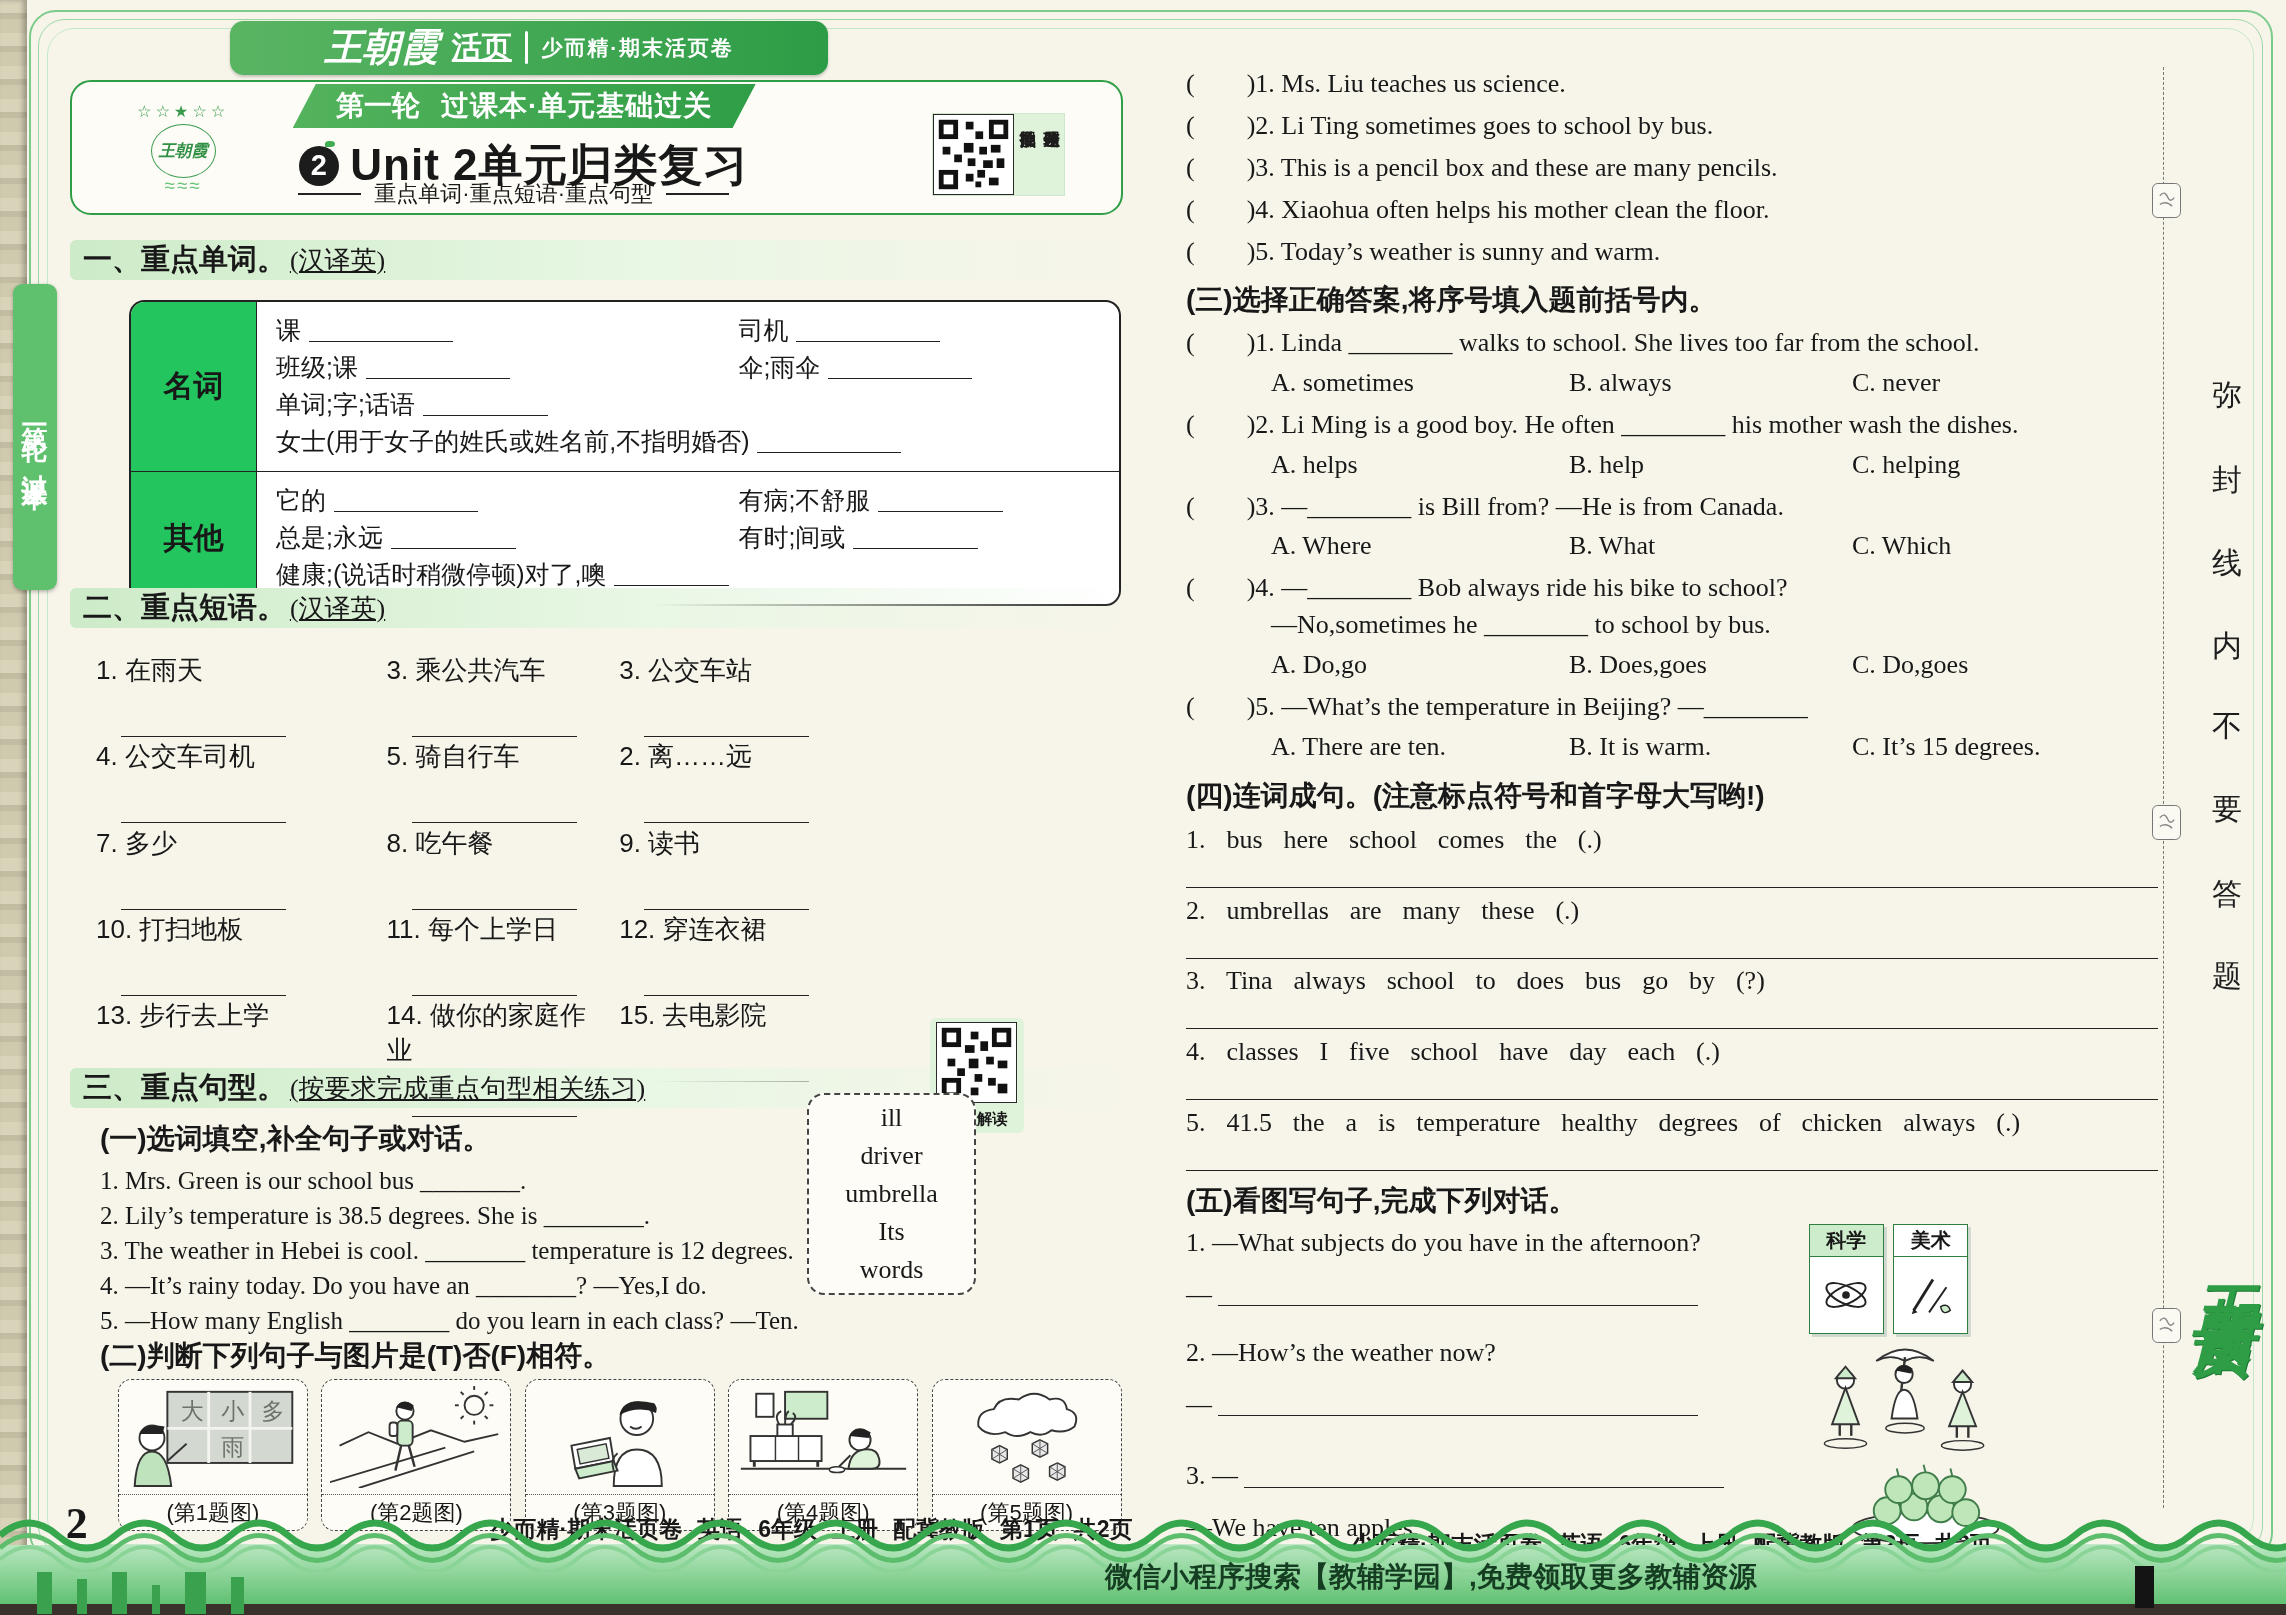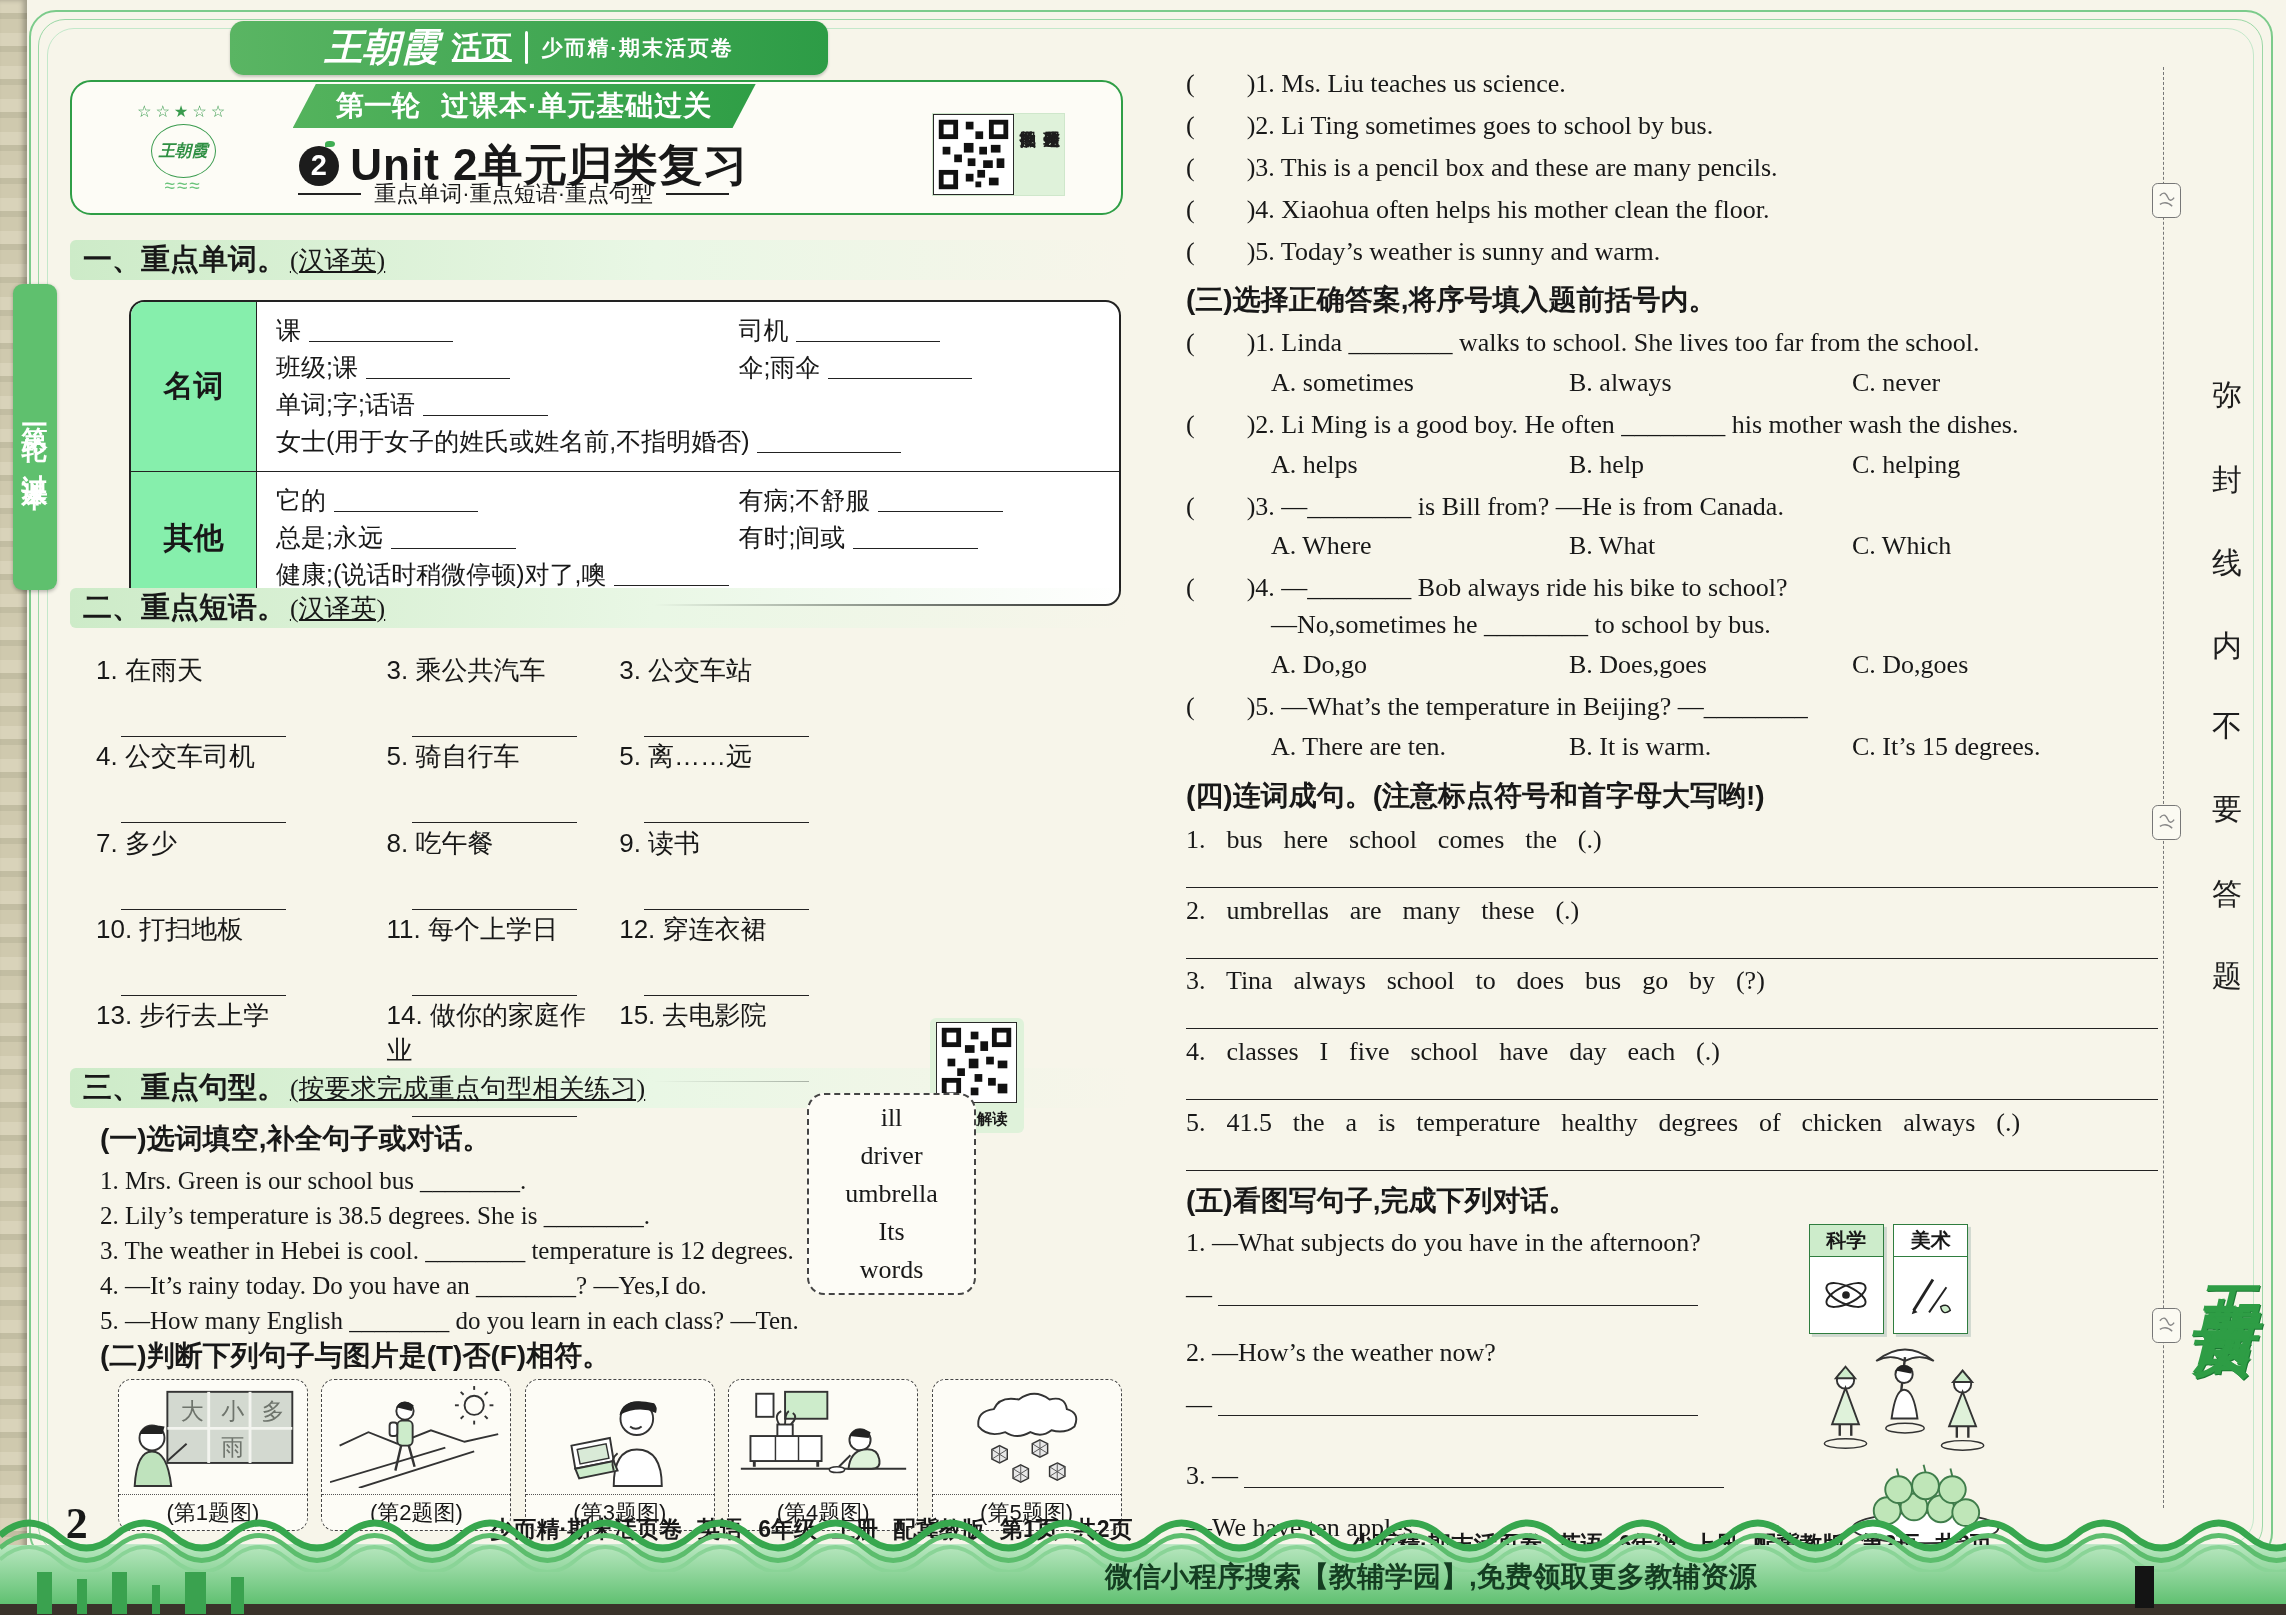--- a/index.html
+++ b/index.html
@@ -58,21 +58,21 @@
   .qr-label-col{width:46px;background:#dff2da;writing-mode:vertical-lr;text-orientation:upright;
                 font-size:16.3px;font-weight:bold;line-height:1.45;padding:3.8px 1.9px;color:#1d1d1d;}
   .secbar{position:absolute;left:7.7px;width:1049px;height:40px;border-radius:5.8px;display:flex;align-items:center;
           background:linear-gradient(90deg,#cdebc8,#e9f7e5 55%,rgba(233,247,229,0));padding-left:13.4px;}
   .secbar .h{font-size:29px;font-weight:bold;}
   .secbar .n{font-size:26px;font-family:"Liberation Serif",serif;margin-left:3.8px;text-decoration:underline;}
   .wtable{position:absolute;left:67px;top:281px;width:988px;border:2.4px solid #222;border-radius:15.4px;
           overflow:hidden;background:#fff;}
   .trow{display:flex;}
   .trow + .trow{border-top:1.9px solid #222;}
-  .tlabel{flex:0 0 125px;background:#86efac;border-right:1.9px solid #222;display:flex;align-items:center;
+  .tlabel{flex:0 0 125px;background:#22c55e;border-right:1.9px solid #222;display:flex;align-items:center;
           justify-content:center;font-size:30px;font-weight:bold;}
   .tcells{flex:1;padding:9.6px 17.3px 11.5px 19px;font-size:25px;}
   .tgrid{display:grid;grid-template-columns:56% 44%;}
   .entry{line-height:37px;}
   .bl{display:inline-block;border-bottom:1.9px solid #222;height:23px;vertical-align:-3.8px;margin-left:7.7px;}
   .w150{width:144px;} .w130{width:125px;} .w120{width:115px;}
   .phrase-grid{position:absolute;left:34px;top:634px;width:1009px;display:grid;
                grid-template-columns:281px 223px auto;column-gap:9.6px;row-gap:17.3px;}
   .phrase{height:69px;font-size:26px;}
   .phrase .uline{display:block;width:165px;border-bottom:1.9px solid #222;margin:23px 0 0 25px;}
@@ -262,21 +262,21 @@
       <span class="h">二、重点短语。</span>
       <span class="n">(汉译英)</span>
     </div>
 
     <div class="phrase-grid">
       <div class="phrase"><span>1. 在雨天</span><span class="uline"></span></div>
       <div class="phrase"><span>3. 乘公共汽车</span><span class="uline"></span></div>
       <div class="phrase"><span>3. 公交车站</span><span class="uline"></span></div>
       <div class="phrase"><span>4. 公交车司机</span><span class="uline"></span></div>
       <div class="phrase"><span>5. 骑自行车</span><span class="uline"></span></div>
-      <div class="phrase"><span>5. 离……远</span><span class="uline"></span></div>
+      <div class="phrase"><span>2. 离……远</span><span class="uline"></span></div>
       <div class="phrase"><span>7. 多少</span><span class="uline"></span></div>
       <div class="phrase"><span>8. 吃午餐</span><span class="uline"></span></div>
       <div class="phrase"><span>9. 读书</span><span class="uline"></span></div>
       <div class="phrase"><span>10. 打扫地板</span><span class="uline"></span></div>
       <div class="phrase"><span>11. 每个上学日</span><span class="uline"></span></div>
       <div class="phrase"><span>12. 穿连衣裙</span><span class="uline"></span></div>
       <div class="phrase"><span>13. 步行去上学</span><span class="uline"></span></div>
       <div class="phrase"><span>14. 做你的家庭作业</span><span class="uline"></span></div>
       <div class="phrase"><span>15. 去电影院</span><span class="uline"></span></div>
     </div>

